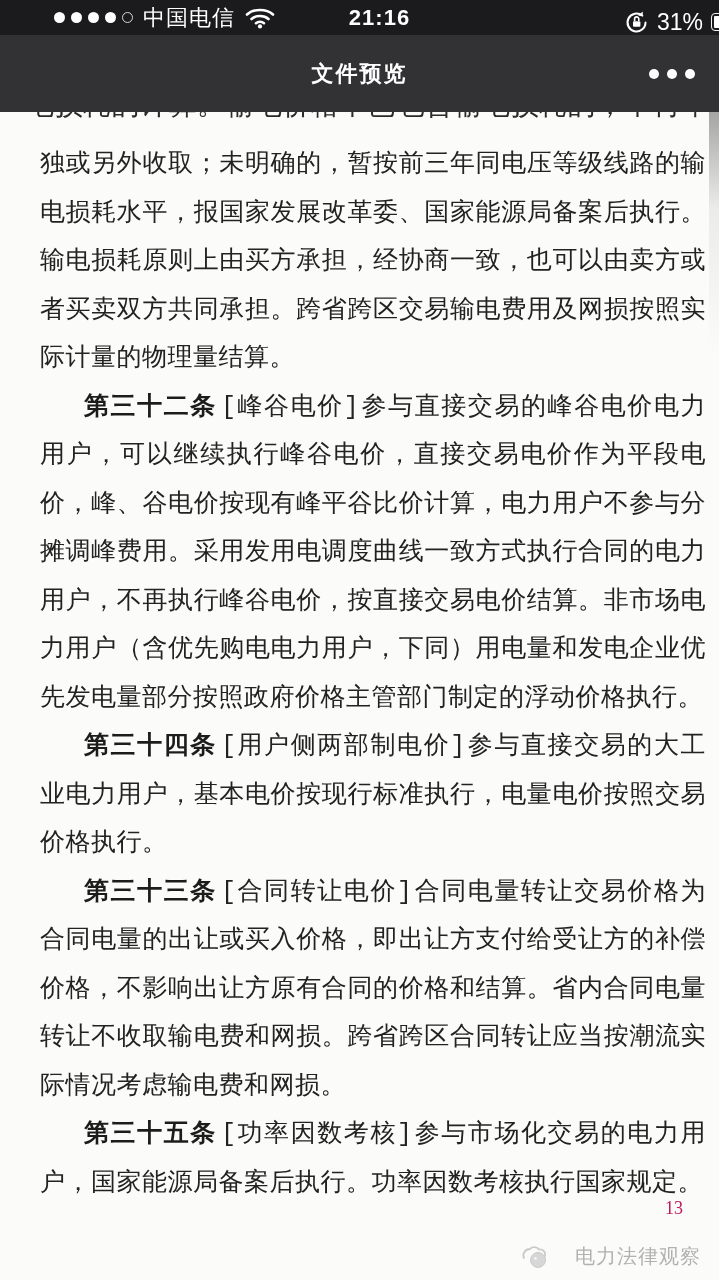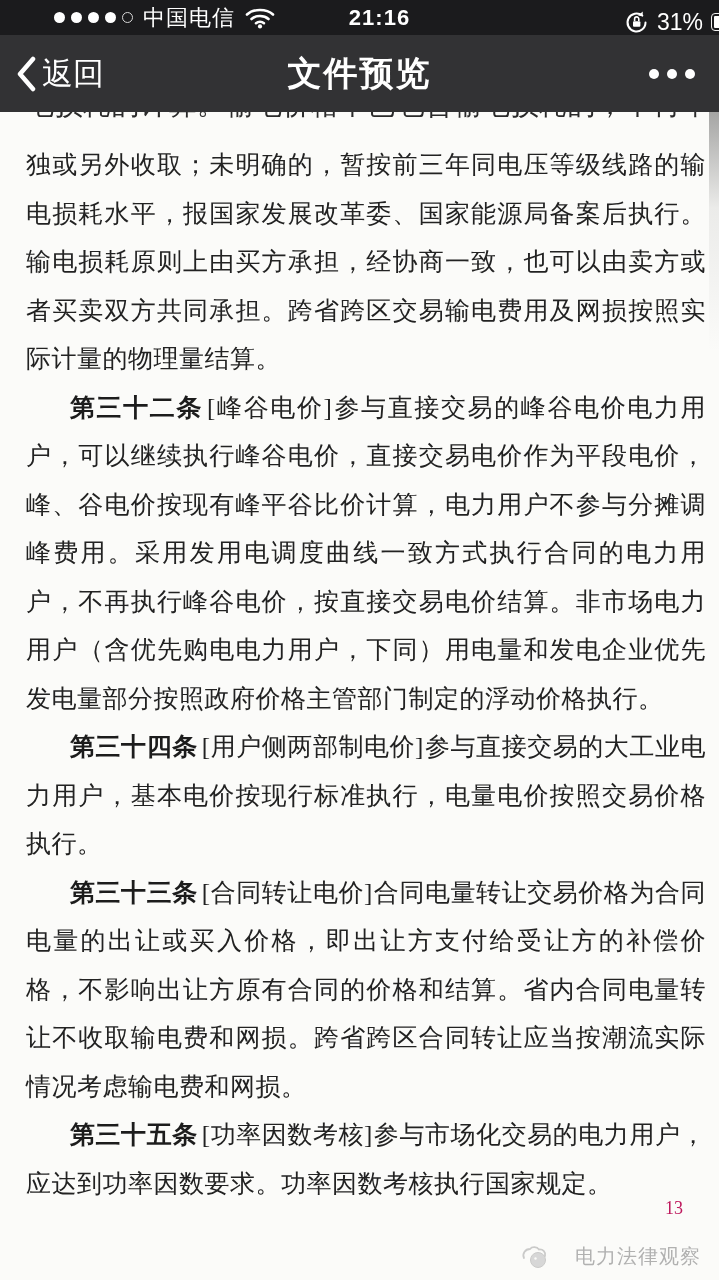--- a/index.html
+++ b/index.html
@@ -35,40 +35,40 @@
 
   
   .nav-bar{
     position:absolute;top:35px;left:0;width:719px;height:77px;
     background:#323234;color:#fff;display:flex;align-items:center;
   }
   .back-btn{display:flex;align-items:center;margin-left:16px;cursor:pointer;z-index:2;}
   .back-label{font-size:31px;color:#fff;margin-left:6px;}
   .nav-title{
     position:absolute;left:0;right:0;text-align:center;
-    font-size:34px;font-weight:600;color:#fff;pointer-events:none;letter-spacing:2px;
+    font-size:22px;font-weight:600;color:#fff;pointer-events:none;letter-spacing:2px;
   }
   .more-btn{position:absolute;right:24px;top:0;height:77px;display:flex;align-items:center;gap:8px;cursor:pointer;}
   .more-btn .mdot{width:10px;height:10px;border-radius:50%;background:#fff;}
 
   
   .doc{
     position:absolute;top:112px;left:0;width:719px;height:1168px;
     background:#fbfbf9;overflow:hidden;
     font-family:"Liberation Serif","DejaVu Serif",serif;
     color:#232323;
   }
   .cutline{
     height:17px;overflow:hidden;padding:0 6px 0 26px;
   }
   .cutline .inner{
     margin-top:-31px;font-size:28px;letter-spacing:0.5px;line-height:48.5px;
     white-space:nowrap;color:#2a2a2a;
   }
-  .doc-body{padding:12px 13px 0 26px;}
+  .doc-body{padding:12px 13px 0 40px;font-family:Liberation Mono, monospace;}
   .doc-body p{
     margin:0;font-size:25px;line-height:48.5px;
     text-align:justify;text-justify:inter-ideograph;
     letter-spacing:0.5px;color:#222;
   }
   .doc-body p.indented{text-indent:44px;}
   .doc-body .article-heading{font-weight:bold;margin-right:4px;color:#1c1c1c;}
   .doc-body .article-tag{margin-right:1px;}
   .edge-shade{
     position:absolute;top:0;right:0;width:10px;height:240px;
@@ -122,46 +122,38 @@
       </span>
       <span class="pct">31%</span>
       <span class="battery">
         <span class="fill"></span>
           <span class="nub"></span>
       </span>
     </div>
   </div>
 
   <div class="nav-bar">
-    <div class="back-btn">
-      <span style="display:flex;">
-        <svg width="20" height="36" viewBox="0 0 20 36" fill="none">
-          <path d="M17 3 L4 18 L17 33" stroke="#fff" stroke-width="4.5" stroke-linecap="round" stroke-linejoin="round" fill="none"></path>
-        </svg>
-      </span>
-      <span class="back-label">返回</span>
-    </div>
     <div class="nav-title">文件预览</div>
     <div class="more-btn">
       <span class="mdot"></span>
       <span class="mdot"></span>
       <span class="mdot"></span>
     </div>
   </div>
 
   <div class="doc">
     <div class="cutline">
       <div class="inner">电损耗的计算。输电价格中已包含输电损耗的，不再单</div>
     </div>
     <div class="doc-body" id="doc-body">
         <p><span>独或另外收取；未明确的，暂按前三年同电压等级线路的输电损耗水平，报国家发展改革委、国家能源局备案后执行。输电损耗原则上由买方承担，经协商一致，也可以由卖方或者买卖双方共同承担。跨省跨区交易输电费用及网损按照实际计量的物理量结算。</span></p>
         <p class="indented"><span class="article-heading">第三十二条</span><span class="article-tag">[峰谷电价]</span><span>参与直接交易的峰谷电价电力用户，可以继续执行峰谷电价，直接交易电价作为平段电价，峰、谷电价按现有峰平谷比价计算，电力用户不参与分摊调峰费用。采用发用电调度曲线一致方式执行合同的电力用户，不再执行峰谷电价，按直接交易电价结算。非市场电力用户（含优先购电电力用户，下同）用电量和发电企业优先发电量部分按照政府价格主管部门制定的浮动价格执行。</span></p>
         <p class="indented"><span class="article-heading">第三十四条</span><span class="article-tag">[用户侧两部制电价]</span><span>参与直接交易的大工业电力用户，基本电价按现行标准执行，电量电价按照交易价格执行。</span></p>
         <p class="indented"><span class="article-heading">第三十三条</span><span class="article-tag">[合同转让电价]</span><span>合同电量转让交易价格为合同电量的出让或买入价格，即出让方支付给受让方的补偿价格，不影响出让方原有合同的价格和结算。省内合同电量转让不收取输电费和网损。跨省跨区合同转让应当按潮流实际情况考虑输电费和网损。</span></p>
-        <p class="indented"><span class="article-heading">第三十五条</span><span class="article-tag">[功率因数考核]</span><span>参与市场化交易的电力用户，应达到功率因数要求。功率因数考核执行国家规定。</span></p>
+        <p class="indented"><span class="article-heading">第三十五条</span><span class="article-tag">[功率因数考核]</span><span>参与市场化交易的电力用户，国家能源局备案后执行。功率因数考核执行国家规定。</span></p>
       </div>
     <div class="edge-shade"></div>
   </div>
 
   <div class="page-number">13</div>
 
   <div class="watermark">
     <span style="display:flex;opacity:0.75;">
       <svg width="30" height="26" viewBox="0 0 30 26" fill="none">
         <path d="M3 14 C1 10, 4 5, 9 5 C11 2.5, 16 2.5, 18 5.5 C22 5, 25 8, 24 12" stroke="#b3b3b3" stroke-width="1.8" fill="none" stroke-linecap="round"></path>

